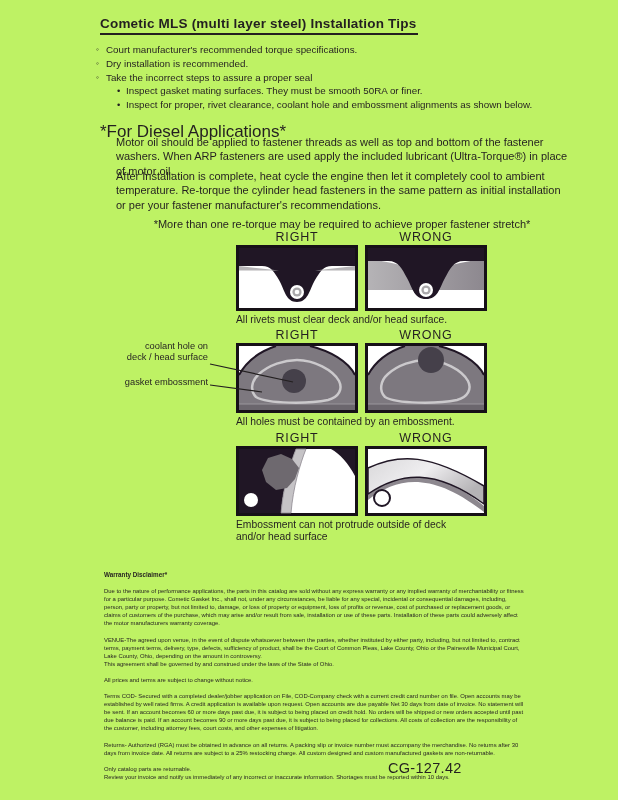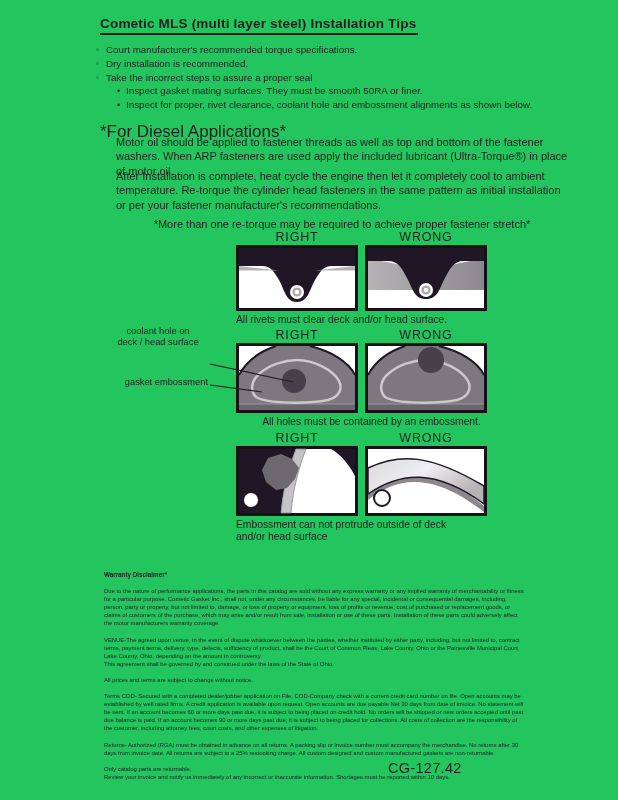--- a/index.html
+++ b/index.html
@@ -1,16 +1,16 @@
 <!DOCTYPE html>
 <html><head>
 <meta charset="utf-8">
 <style>
   html,body{margin:0;padding:0;background:#fff;}
-  .page{position:relative;width:618px;height:800px;background:#22c55e;
+  .page{position:relative;width:618px;height:800px;background:#bef264;
         font-family:"Liberation Sans",sans-serif;color:#231f20;overflow:hidden;}
 
   .title{position:absolute;left:100px;top:16px;font-size:13.5px;font-weight:bold;
          letter-spacing:.2px;border-bottom:2px solid #231f20;padding-bottom:2px;padding-right:2px;}
 
   .tips{position:absolute;left:96px;top:43px;width:462px;font-size:9.8px;line-height:13.8px;}
   .tip{display:flex;}
   .tip .m{width:10px;flex:none;font-size:8.5px;}
   .tip.sub{margin-left:21px;}
   .tip.sub .m{width:9px;font-size:9.5px;}
@@ -19,25 +19,25 @@
   .para{position:absolute;left:100px;width:452px;font-size:11px;line-height:14.4px;margin-left:16px;}
   #p1{top:135px;} #p2{top:169px;} #p3{top:217px;text-align:center;}
 
   .diagram-group{position:absolute;left:236px;width:271px;}
   #dg1{top:230px;} #dg2{top:328px;} #dg3{top:431px;}
   .dg-labels{display:flex;gap:7px;font-size:12.5px;letter-spacing:.8px;margin-bottom:1px;}
   .dg-labels span{width:122px;text-align:center;}
   .dg-boxes{display:flex;gap:7px;}
   .dg-boxes svg{display:block;}
   .dg-caption{font-size:10.3px;line-height:11.5px;margin-top:3px;}
-  #dg2 .dg-caption{text-align:center;}
+  #dg2 .dg-caption{text-align:left;}
   .pre{white-space:pre-line;}
 
   .annot{position:absolute;width:100px;text-align:right;font-size:9.3px;line-height:10.5px;}
-  #annot-coolant{left:108px;top:326px;text-align:center;}
+  #annot-coolant{left:108px;top:341px;}
   #annot-emboss{left:108px;top:377px;}
   #leader-svg{position:absolute;left:205px;top:355px;}
 
   .warranty{position:absolute;left:104px;top:571px;width:420px;font-size:5.9px;line-height:8.1px;}
   .warranty h4{font-size:6.3px;margin:0 0 8px 0;}
   .warranty p{margin:0 0 8px 0;white-space:pre-line;}
 
   .pagenum{position:absolute;left:388px;top:760px;font-size:14.5px;letter-spacing:.3px;}
 </style>
 </head>

